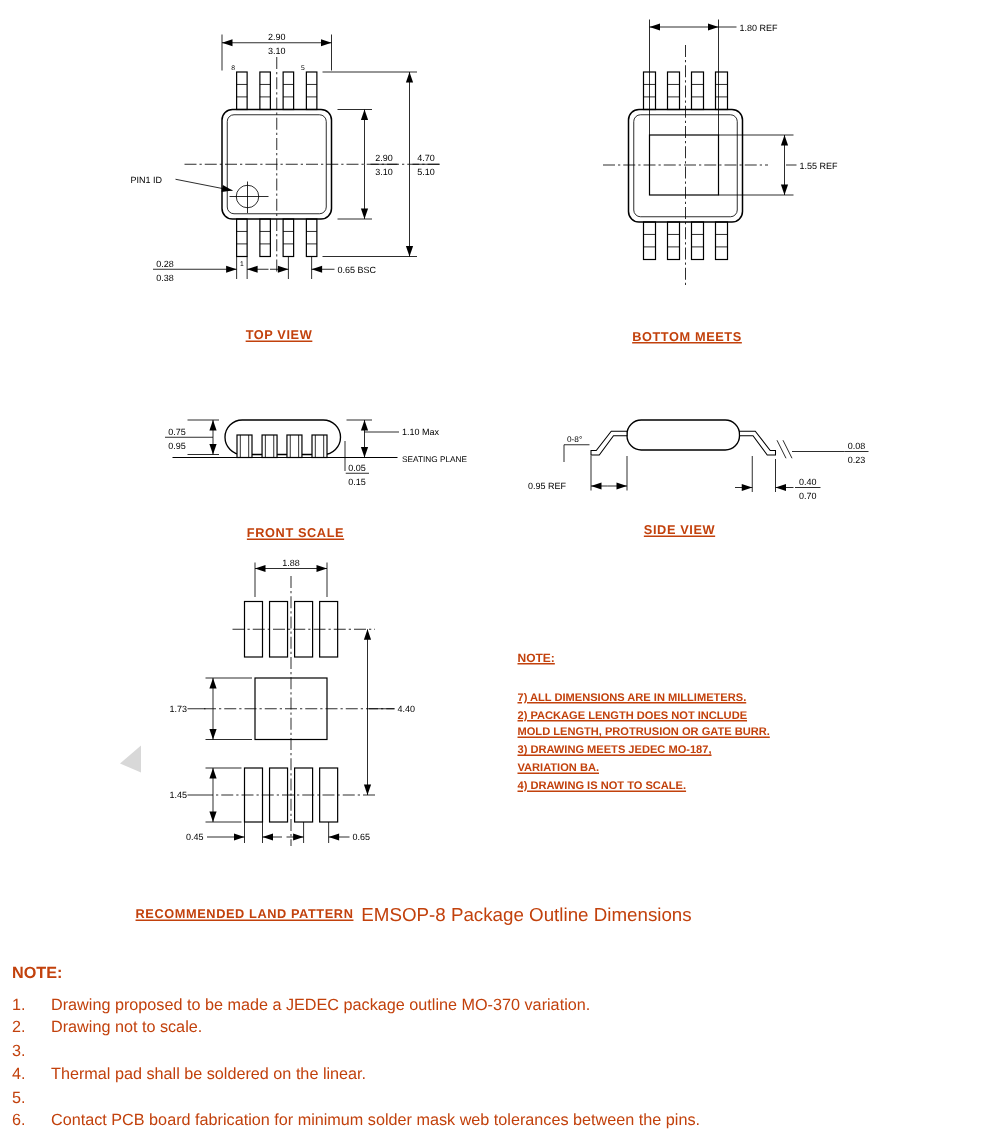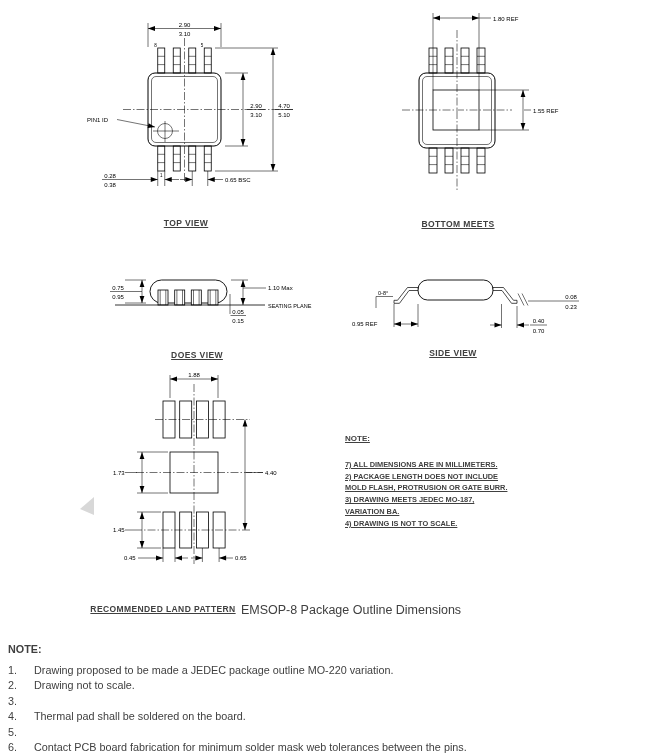--- a/index.html
+++ b/index.html
@@ -1,17 +1,17 @@
 <!DOCTYPE html>
 <html><head>
 <meta charset="utf-8">
 <style>
   html,body{margin:0;padding:0;background:#fff;}
   .page{position:relative;width:670px;height:753px;background:#ffffff;overflow:hidden;
-        font-family:"Liberation Sans",sans-serif;color:#404040;}
+        font-family:"Liberation Sans",sans-serif;color:#c2410c;}
   .view{position:absolute;}
   svg{overflow:visible;display:block;}
   svg text{font-family:"Liberation Sans",sans-serif;fill:#000;}
   .dt{font-size:6px;}
   .dts{font-size:5.5px;}
   .pn{font-size:4.5px;}
   .ol{fill:none;stroke:#000;stroke-width:1;}
   .ol2{fill:none;stroke:#000;stroke-width:0.55;}
   .pin{fill:#fff;stroke:#000;stroke-width:0.8;}
   .pinl{stroke:#000;stroke-width:0.55;}
@@ -242,21 +242,21 @@
       <text class="dt" x="168" y="18.3">1.10 Max</text>
       <text class="dts" x="168" y="36.3">SEATING PLANE</text>
       <g class="dim">
         <line x1="130" y1="22" x2="130" y2="42"></line>
         <line x1="130.5" y1="43.5" x2="146" y2="43.5"></line>
       </g>
       <text class="dt" x="138" y="41.8" text-anchor="middle">0.05</text>
       <text class="dt" x="138" y="51" text-anchor="middle">0.15</text>
     </svg>
   </div>
-  <div class="caption" style="left:97px;top:350px;width:200px;">DOES VIEW</div>
+  <div class="caption" style="left:97px;top:350px;width:200px;">FRONT SCALE</div>
 
   <div class="view" style="left:350px;top:262px;">
     <svg width="250" height="85" viewBox="0 0 250 85">
       <defs>
         <marker id="arw-s" viewBox="0 0 8 6" markerWidth="8" markerHeight="6" refX="7.5" refY="3" orient="auto" markerUnits="userSpaceOnUse">
           <path d="M0.5,0.6 L7.5,3 L0.5,5.4 Z" fill="#000"></path>
         </marker>
       </defs>
       <rect class="wfill" x="68" y="18" width="75" height="20" rx="9.5"></rect>
       <path class="wfill" style="stroke-width:0.7" d="M68,25.5 L57.5,25.5 L47.5,38.3 L44,38.3 L44,41.3 L49.5,41.3 L59,28.5 L68,28.5 Z"></path>
@@ -366,44 +366,44 @@
   <div class="caption" style="left:63px;top:588px;width:200px;margin-top:16px;">RECOMMENDED LAND PATTERN</div>
 
   <svg class="artifact" width="18" height="22">
     <polygon points="15,1 15,19 1,13" fill="#d8d8d8"></polygon>
   </svg>
 
   <div class="note-box">
     <div class="nb-head">NOTE:</div>
     <div class="nb-line">7) ALL DIMENSIONS ARE IN MILLIMETERS.</div>
     <div class="nb-line">2) PACKAGE LENGTH DOES NOT INCLUDE</div>
-    <div class="nb-line">MOLD FLASH, PROTRUSION OR GATE BURR.</div>
+    <div class="nb-line">MOLD LENGTH, PROTRUSION OR GATE BURR.</div>
     <div class="nb-line">3) DRAWING MEETS JEDEC MO-187,</div>
     <div class="nb-line">VARIATION BA.</div>
     <div class="nb-line">4) DRAWING IS NOT TO SCALE.</div>
   </div>
 
   <div class="doc-title">EMSOP-8 Package Outline Dimensions</div>
 
   <div class="foot-head">NOTE:</div>
   <div class="foot-list">
     <div class="foot-item">
       <span class="num">1.</span>
-      <span>Drawing proposed to be made a JEDEC package outline MO-220 variation.</span>
+      <span>Drawing proposed to be made a JEDEC package outline MO-370 variation.</span>
     </div>
     <div class="foot-item">
       <span class="num">2.</span>
       <span>Drawing not to scale.</span>
     </div>
     <div class="foot-item">
       <span class="num">3.</span>
     </div>
     <div class="foot-item">
       <span class="num">4.</span>
-      <span>Thermal pad shall be soldered on the board.</span>
+      <span>Thermal pad shall be soldered on the linear.</span>
     </div>
     <div class="foot-item">
       <span class="num">5.</span>
     </div>
     <div class="foot-item">
       <span class="num">6.</span>
       <span>Contact PCB board fabrication for minimum solder mask web tolerances between the pins.</span>
     </div>
   </div>
 

